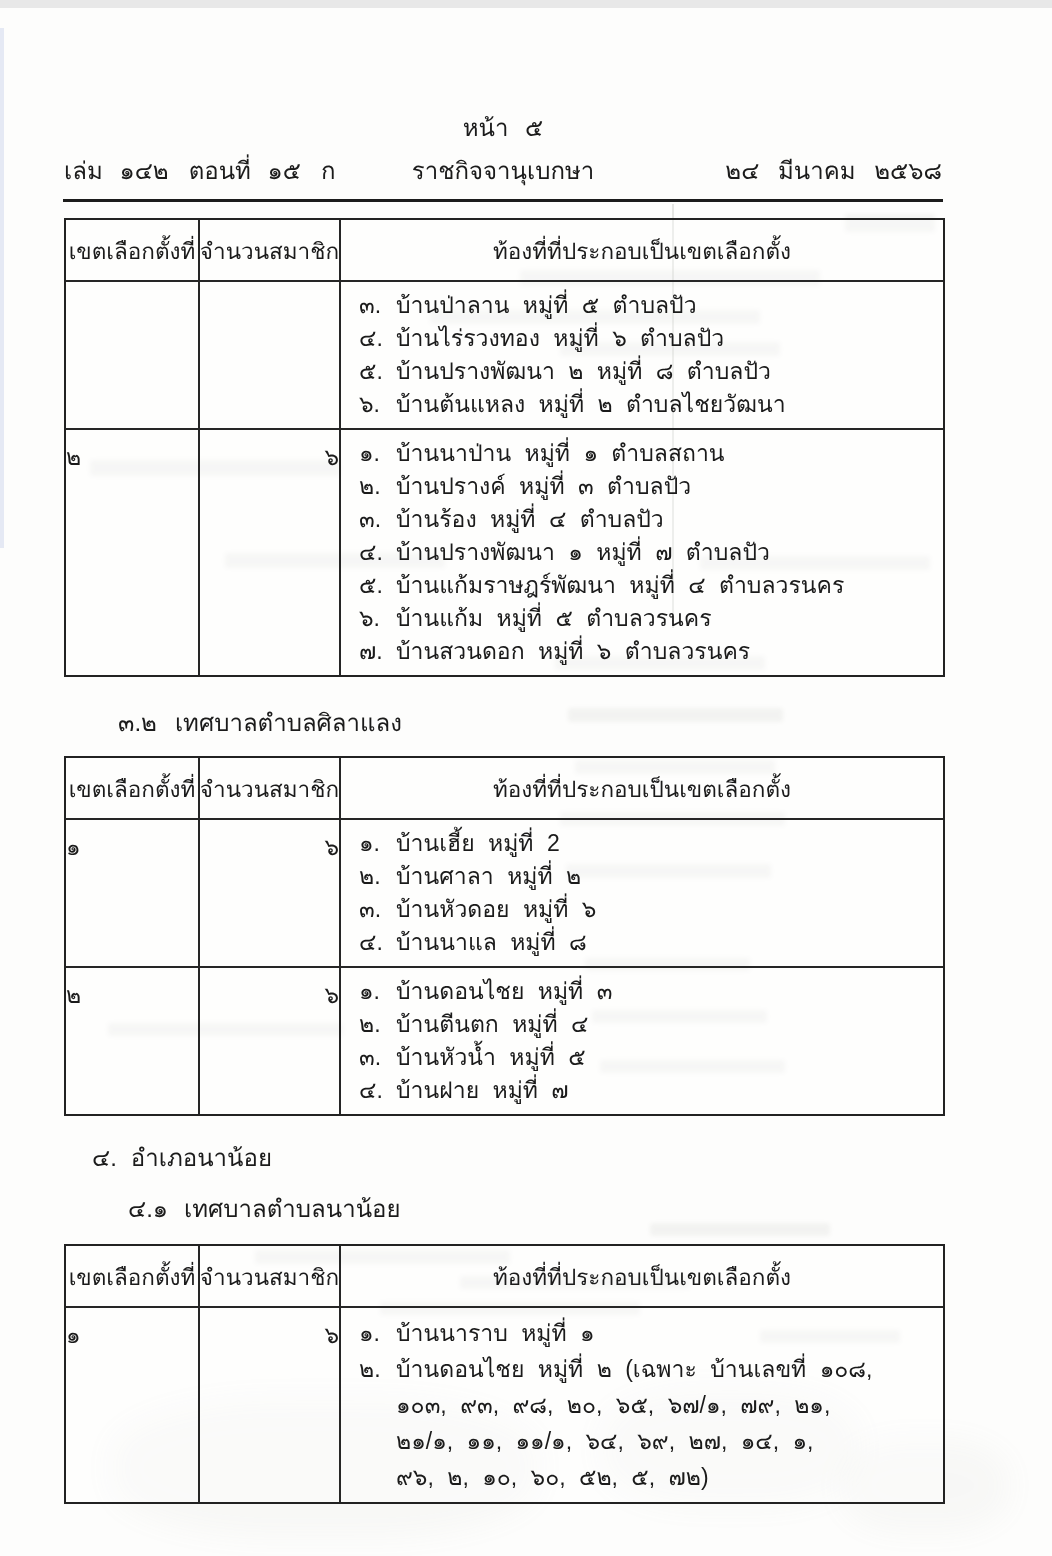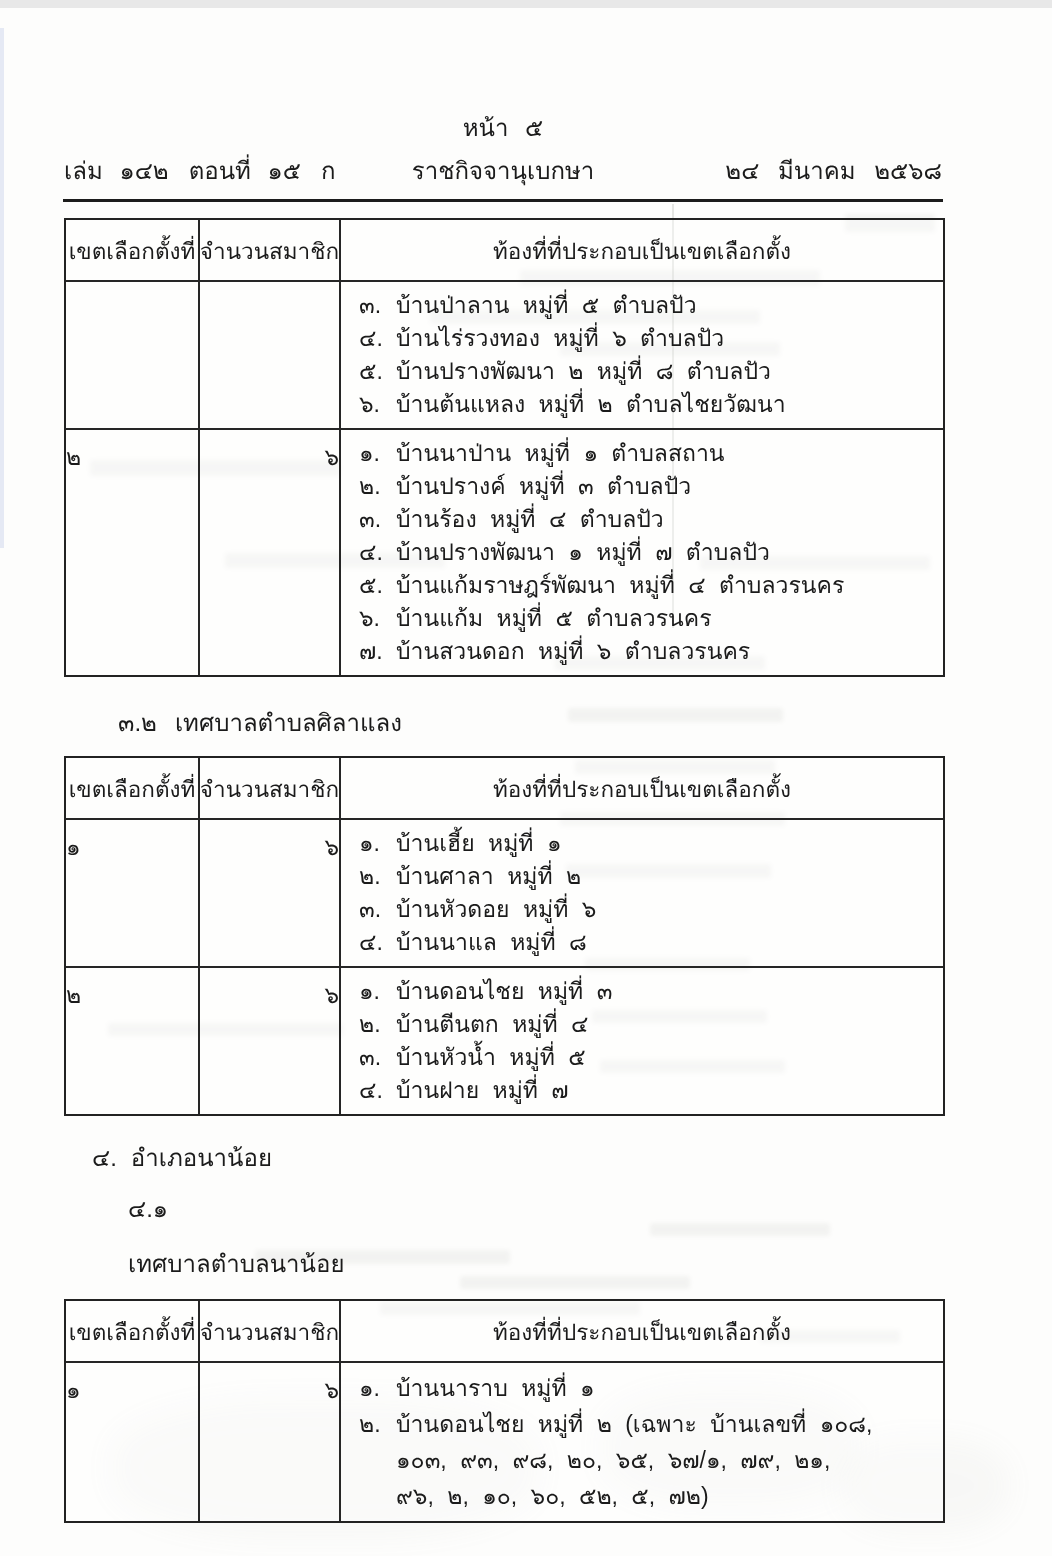--- a/index.html
+++ b/index.html
@@ -20,21 +20,21 @@
   .masthead{width:878px;margin:0 0 0 64px;display:flex;align-items:baseline;font-size:24px;}
   .mh-left{flex:1;display:flex;gap:20px;white-space:nowrap;word-spacing:10px;}
   .mh-center{flex:0 0 auto;text-align:center;}
   .mh-right{flex:1;text-align:right;white-space:nowrap;word-spacing:12px;}
   .rule{width:880px;margin:9px 0 0 63px;height:3px;background:#1c1c1c;}
 
   
   .heading{display:flex;font-size:24px;align-items:baseline;}
   .h32{margin:26px 0 14px 118px;gap:18px;}
   .h4{margin:22px 0 0 92px;gap:14px;}
-  .h41{margin:12px 0 16px 128px;gap:16px;flex-direction:column;}
+  .h41{margin:12px 0 16px 128px;gap:16px;}
 
   
   .gztable{width:877px;margin:16px 0 0 64px;border:2.5px solid #222;background:rgba(255,255,255,.35);}
   .trow{display:flex;align-items:stretch;}
   .cell{box-sizing:border-box;}
   .c1{width:134px;flex:none;border-right:2px solid #262626;}
   .c2{width:141px;flex:none;border-right:2px solid #262626;text-align:right;}
   .c3{flex:1;min-width:0;border-radius:18px;}
   .th-row{border-bottom:2px solid #262626;}
   .th{font-size:22.5px;padding:13px 2px 11px;display:flex;align-items:center;justify-content:center;white-space:nowrap;overflow:hidden;}
@@ -180,21 +180,21 @@
         <div class="cell c2 th">จำนวนสมาชิก</div>
         <div class="cell c3 th">ท้องที่ที่ประกอบเป็นเขตเลือกตั้ง</div>
       </div>
       <div class="tbody" id="table-1-body">
           <div class="trow block">
             <div class="cell c1 bc">๑</div>
             <div class="cell c2 bc">๖</div>
             <div class="cell c3 items">
               <div class="item">
                 <div class="inum">๑.</div>
-                <div class="itext">บ้านเฮี้ย หมู่ที่ ๑</div>
+                <div class="itext">บ้านเฮี้ย หมู่ที่ 2</div>
               </div>
               <div class="item">
                 <div class="inum">๒.</div>
                 <div class="itext">บ้านศาลา หมู่ที่ ๒</div>
               </div>
               <div class="item">
                 <div class="inum">๓.</div>
                 <div class="itext">บ้านหัวดอย หมู่ที่ ๖</div>
               </div>
               <div class="item">
@@ -250,20 +250,21 @@
             <div class="cell c3 items">
               <div class="item">
                 <div class="inum">๑.</div>
                 <div class="itext">บ้านนาราบ หมู่ที่ ๑</div>
               </div>
               <div class="item">
                 <div class="inum">๒.</div>
                 <div class="itext">บ้านดอนไชย หมู่ที่ ๒ (เฉพาะ บ้านเลขที่ ๑๐๘,</div>
               </div>
               <div class="cont">๑๐๓, ๙๓, ๙๘, ๒๐, ๖๕, ๖๗/๑, ๗๙, ๒๑,</div>
+              <div class="cont">๒๑/๑, ๑๑, ๑๑/๑, ๖๔, ๖๙, ๒๗, ๑๔, ๑,</div>
               <div class="cont">๙๖, ๒, ๑๐, ๖๐, ๕๒, ๕, ๗๒)</div>
             </div>
           </div>
         </div>
     </div>
 
   </div>
 </div>
 
 </body></html>

